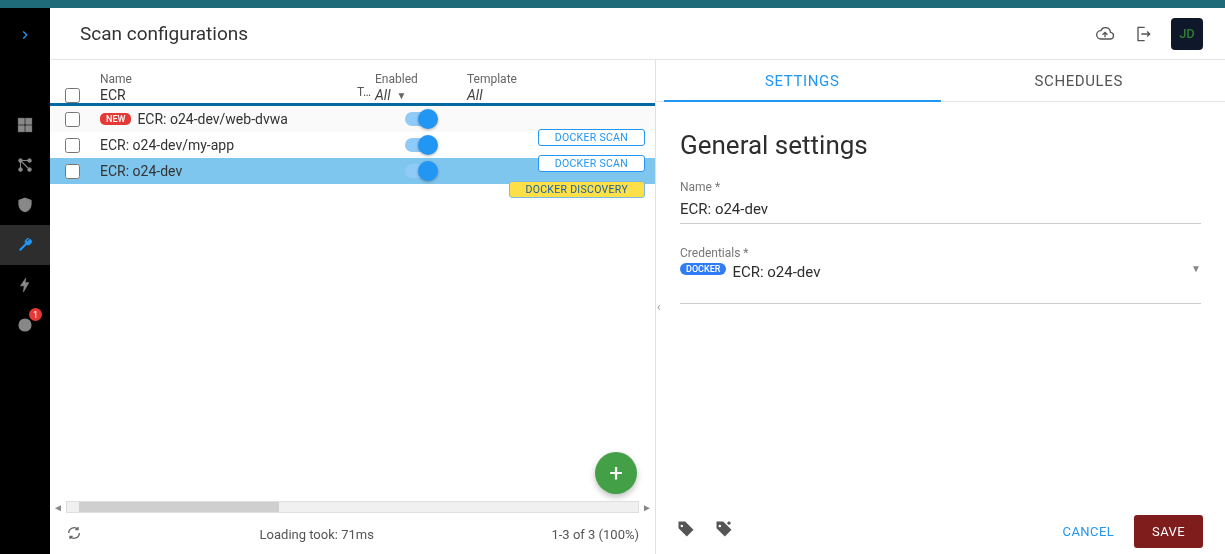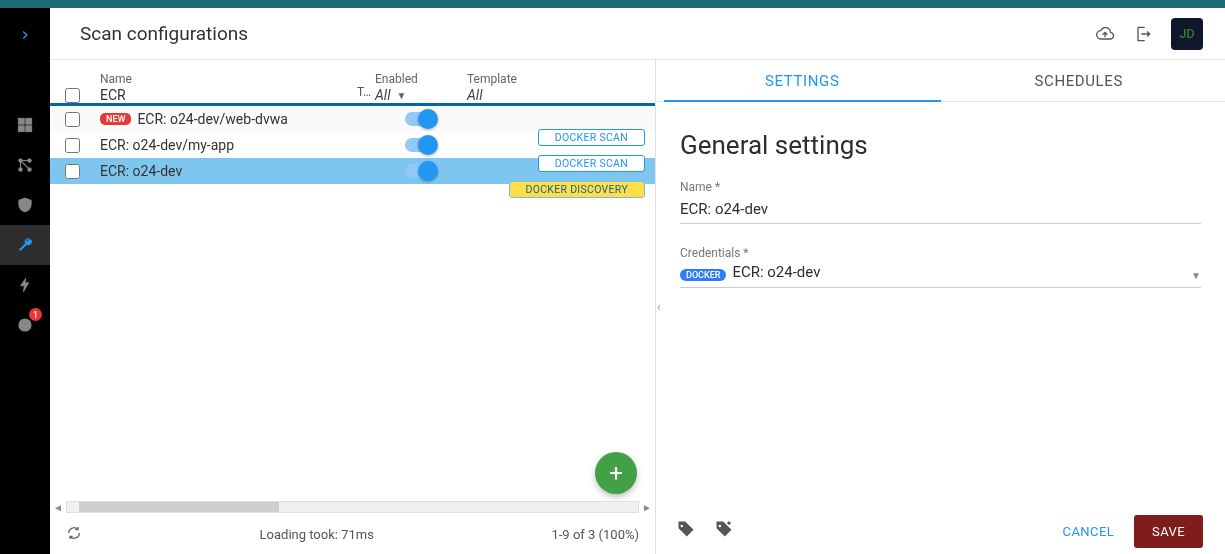--- a/index.html
+++ b/index.html
@@ -74,21 +74,21 @@
     .tabs { display: flex; height: 42px; border-bottom: 1px solid #e5e5e5; padding: 0 8px; }
     .tab { flex: 1; display: flex; align-items: center; justify-content: center; font-size: 15px; letter-spacing: 0.6px; color: #555; cursor: pointer; position: relative; }
     .tab.active { color: #2196f3; }
     .tab.active::after { content: ''; position: absolute; left: 0; right: 0; bottom: -1px; height: 2px; background: #2196f3; }
 
     .detail-body { padding: 28px 24px 12px; flex: 1; overflow: auto; }
     .section-title { font-size: 26px; font-weight: 400; color: #2e2e2e; margin-bottom: 20px; }
     .field { margin-bottom: 22px; }
     .field-label { font-size: 12px; color: #777; display: block; margin-bottom: 3px; }
     .field-input { width: 100%; border: none; border-bottom: 1px solid #ccc; padding: 3px 0 5px; font-size: 15px; color: #2e2e2e; outline: none; background: transparent; }
-    .cred-row { display: flex; align-items: flex-end; gap: 6px; border-bottom: 1px solid #ccc; padding-bottom: 6px; }
+    .cred-row { display: flex; align-items: flex-start; gap: 6px; border-bottom: 1px solid #ccc; padding-bottom: 22px; }
     .docker-chip { background: #2f7cf6; color: #fff; font-size: 9px; padding: 1px 6px; border-radius: 8px; font-weight: 500; }
     .cred-value { font-size: 15px; color: #2e2e2e; flex: 1; }
     .cred-caret { color: #888; font-size: 10px; cursor: pointer; }
     .meta { font-size: 14px; color: #333; line-height: 1.4; margin-top: 40px; }
 
     .detail-footer { height: 46px; border-top: 0; display: flex; align-items: center; justify-content: space-between; padding: 0 22px 0 20px; }
     .tag-icons { display: flex; gap: 18px; }
     .tag-icons svg { width: 20px; height: 20px; fill: #555; cursor: pointer; }
     .action-buttons { display: flex; gap: 8px; align-items: center; }
     .btn-cancel { color: #2196f3; font-size: 13px; letter-spacing: 0.4px; cursor: pointer; background: none; border: none; padding: 8px 12px; }
@@ -251,21 +251,21 @@
           <span class="scroll-arrow">►</span>
         </div>
 
         <div class="footer">
           <span class="reload-icon">
             <svg viewBox="0 0 24 24">
                 <path d="M4 12a8 8 0 0114-5.3M20 12a8 8 0 01-14 5.3M18 3v4h-4M6 21v-4h4"></path>
               </svg>
           </span>
           <span>Loading took: 71ms</span>
-          <span>1-9 of 3 (100%)</span>
+          <span>1-3 of 3 (100%)</span>
         </div>
       </div>
 
       <div class="detail-panel">
         <span class="collapse-handle">‹</span>
         <div class="tabs">
           <div class="tab active">SETTINGS</div>
           <div class="tab">SCHEDULES</div>
         </div>
 

